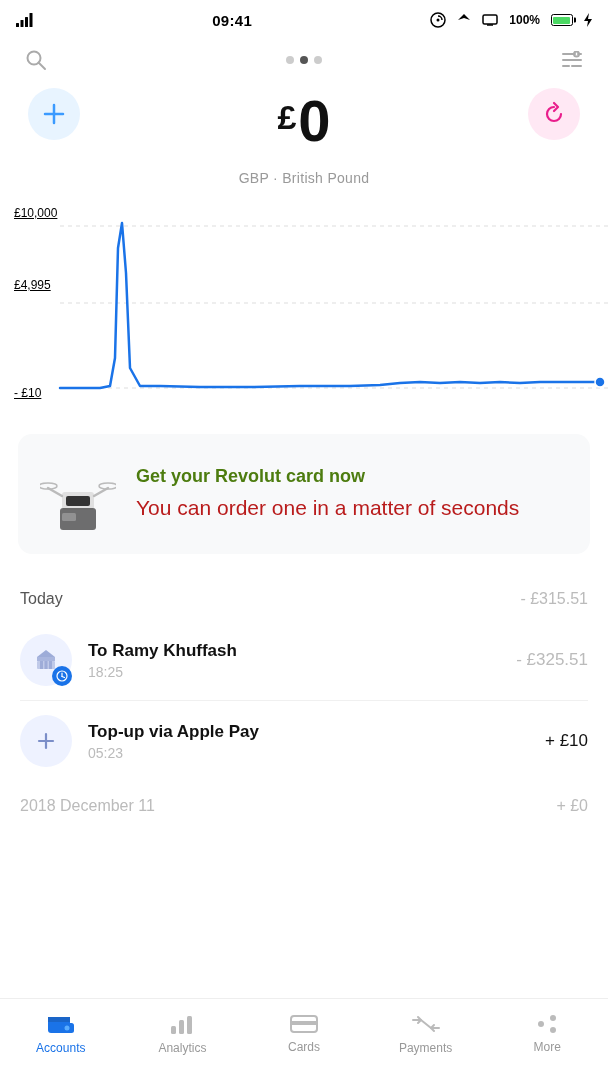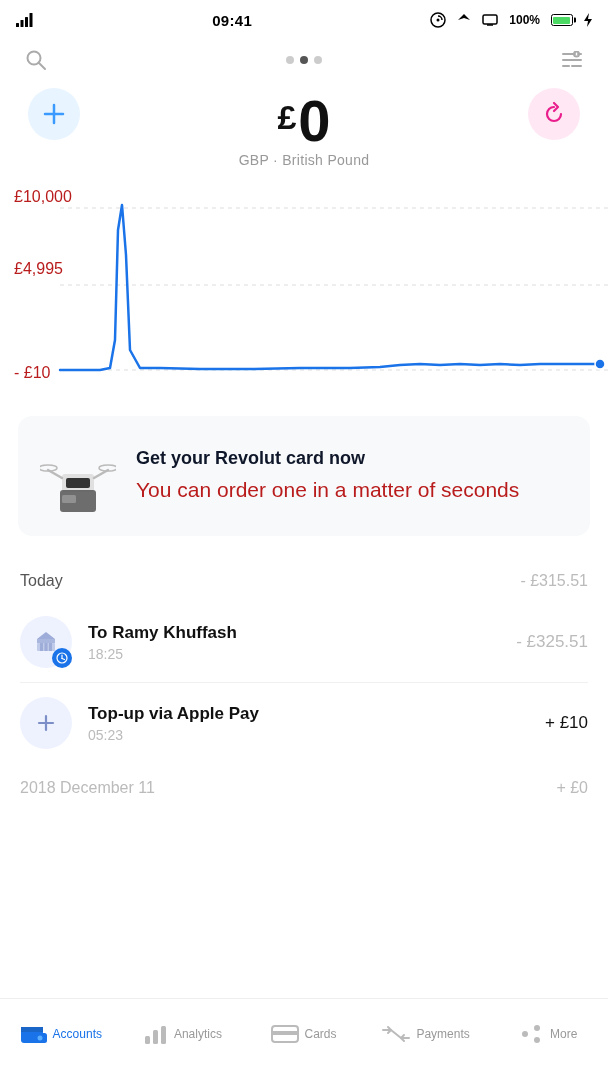--- a/index.html
+++ b/index.html
@@ -101,36 +101,37 @@
       font-weight: 700;
       color: #111;
       line-height: 1;
       display: flex;
       align-items: flex-start;
     }
     .balance-symbol { font-size: 34px; font-weight: 700; margin-top: 8px; margin-right: 2px; }
     .balance-subtitle {
       color: #999;
       font-size: 14px;
-      margin-top: 2px;
+      margin-top: 20px;
       letter-spacing: 0.3px;
     }
 
     
     .chart-area {
       width: 100%;
       height: 220px;
       position: relative;
       margin-top: 8px;
     }
     .chart-label {
       position: absolute;
       left: 14px;
-      font-size: 16px;
-      color: #b91c1c;
+      font-size: 12px;
+      color: #000000;
+      text-decoration: underline;
     }
     .chart-label.top { top: 8px; }
     .chart-label.mid { top: 80px; }
     .chart-label.bottom { bottom: 18px; }
     .chart-svg {
       position: absolute;
       left: 0; right: 0; top: 0; bottom: 0;
       width: 100%; height: 100%;
     }
 
@@ -143,21 +144,21 @@
       display: flex;
       align-items: center;
       gap: 18px;
     }
     .promo-image {
       width: 80px; height: 80px;
       flex-shrink: 0;
       display: flex; align-items: center; justify-content: center;
     }
     .promo-text {}
-    .promo-title { font-size: 18px; font-weight: 700; color: #0f172a; margin-bottom: 6px; }
+    .promo-title { font-size: 18px; font-weight: 700; color: #4d7c0f; margin-bottom: 6px; }
     .promo-subtitle { font-size: 21px; color: #b91c1c; line-height: 1.4; }
 
     
     .section-header {
       display: flex;
       justify-content: space-between;
       align-items: center;
       padding: 20px 20px 12px;
     }
     .section-date { font-size: 16px; color: #555; font-weight: 400; }
@@ -204,21 +205,21 @@
       left: 0;
       width: 608px;
       background: #fff;
       border-top: 1px solid #eee;
       display: flex;
       height: 82px;
     }
     .nav-item {
       flex: 1;
       display: flex;
-      flex-direction: row;
+      flex-direction: column;
       align-items: center;
       justify-content: center;
       gap: 5px;
       cursor: pointer;
       padding-bottom: 12px;
     }
     .nav-label { font-size: 12px; color: #999; }
     .nav-label.active { color: #1a73e8; }
     .nav-icon { display: flex; align-items: center; justify-content: center; }
 

